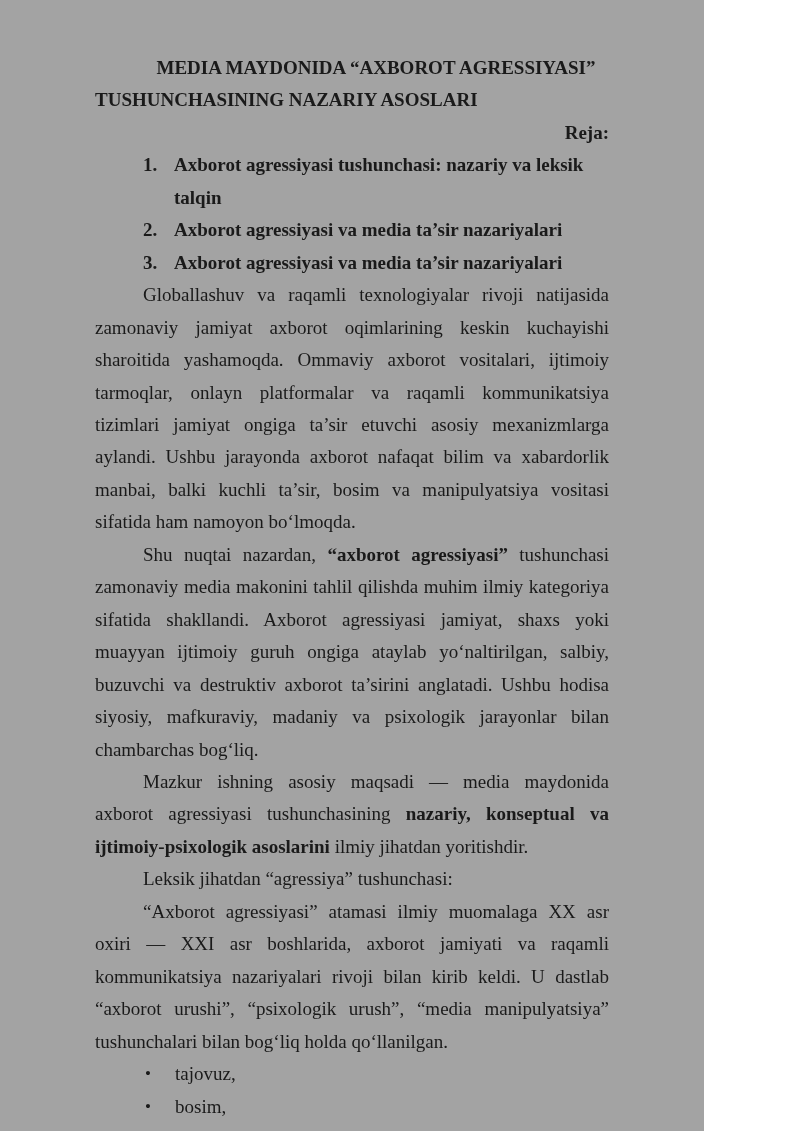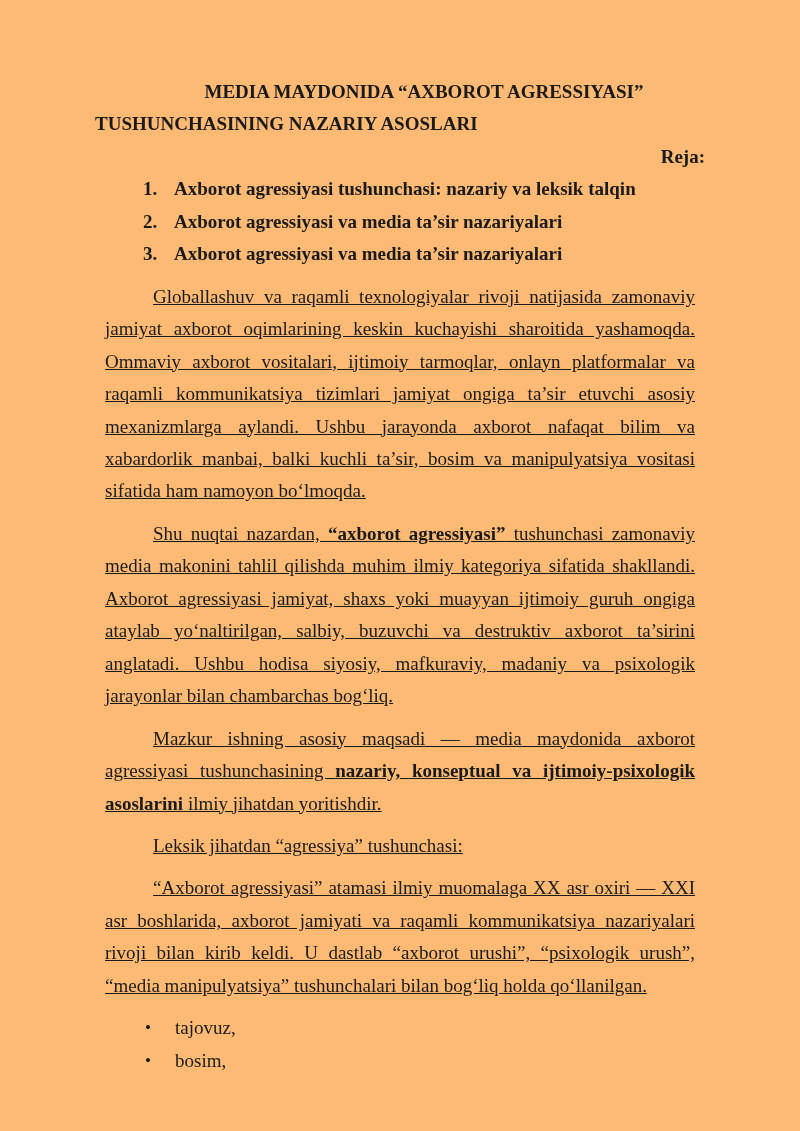--- a/index.html
+++ b/index.html
@@ -2,30 +2,30 @@
 <html><head>
 <meta charset="utf-8">
 <style>
   html, body {
     margin: 0;
     padding: 0;
     background: #ffffff;
   }
   .page {
     position: relative;
-    width: 800px;
+    width: 704px;
     height: 1131px;
-    background: #fdba74;
+    background: #a3a3a3;
     overflow: hidden;
     font-family: "Liberation Serif", "DejaVu Serif", serif;
     font-size: 19px;
     line-height: 32.45px;
     color: #1a1a1a;
     box-sizing: border-box;
-    padding: 76px 95px 0 95px;
+    padding: 52px 95px 0 95px;
   }
   .title-line1 {
     font-weight: bold;
     text-align: center;
     padding-left: 48px; 
   }
   .title-line2 {
     font-weight: bold;
     text-align: left;
   }
@@ -39,24 +39,23 @@
     font-weight: bold;
     padding-left: 48px;
   }
   .plan-num {
     flex: 0 0 31px;
   }
   .plan-text {
     flex: 1 1 auto;
   }
   .para {
-    margin: 10px;
+    margin: 0;
     text-align: justify;
     text-indent: 48px;
-    text-decoration: underline;
   }
   .para .seg-bold {
     font-weight: bold;
   }
   .bullet-item {
     display: flex;
     padding-left: 50px;
   }
   .bullet-marker {
     flex: 0 0 30px;

